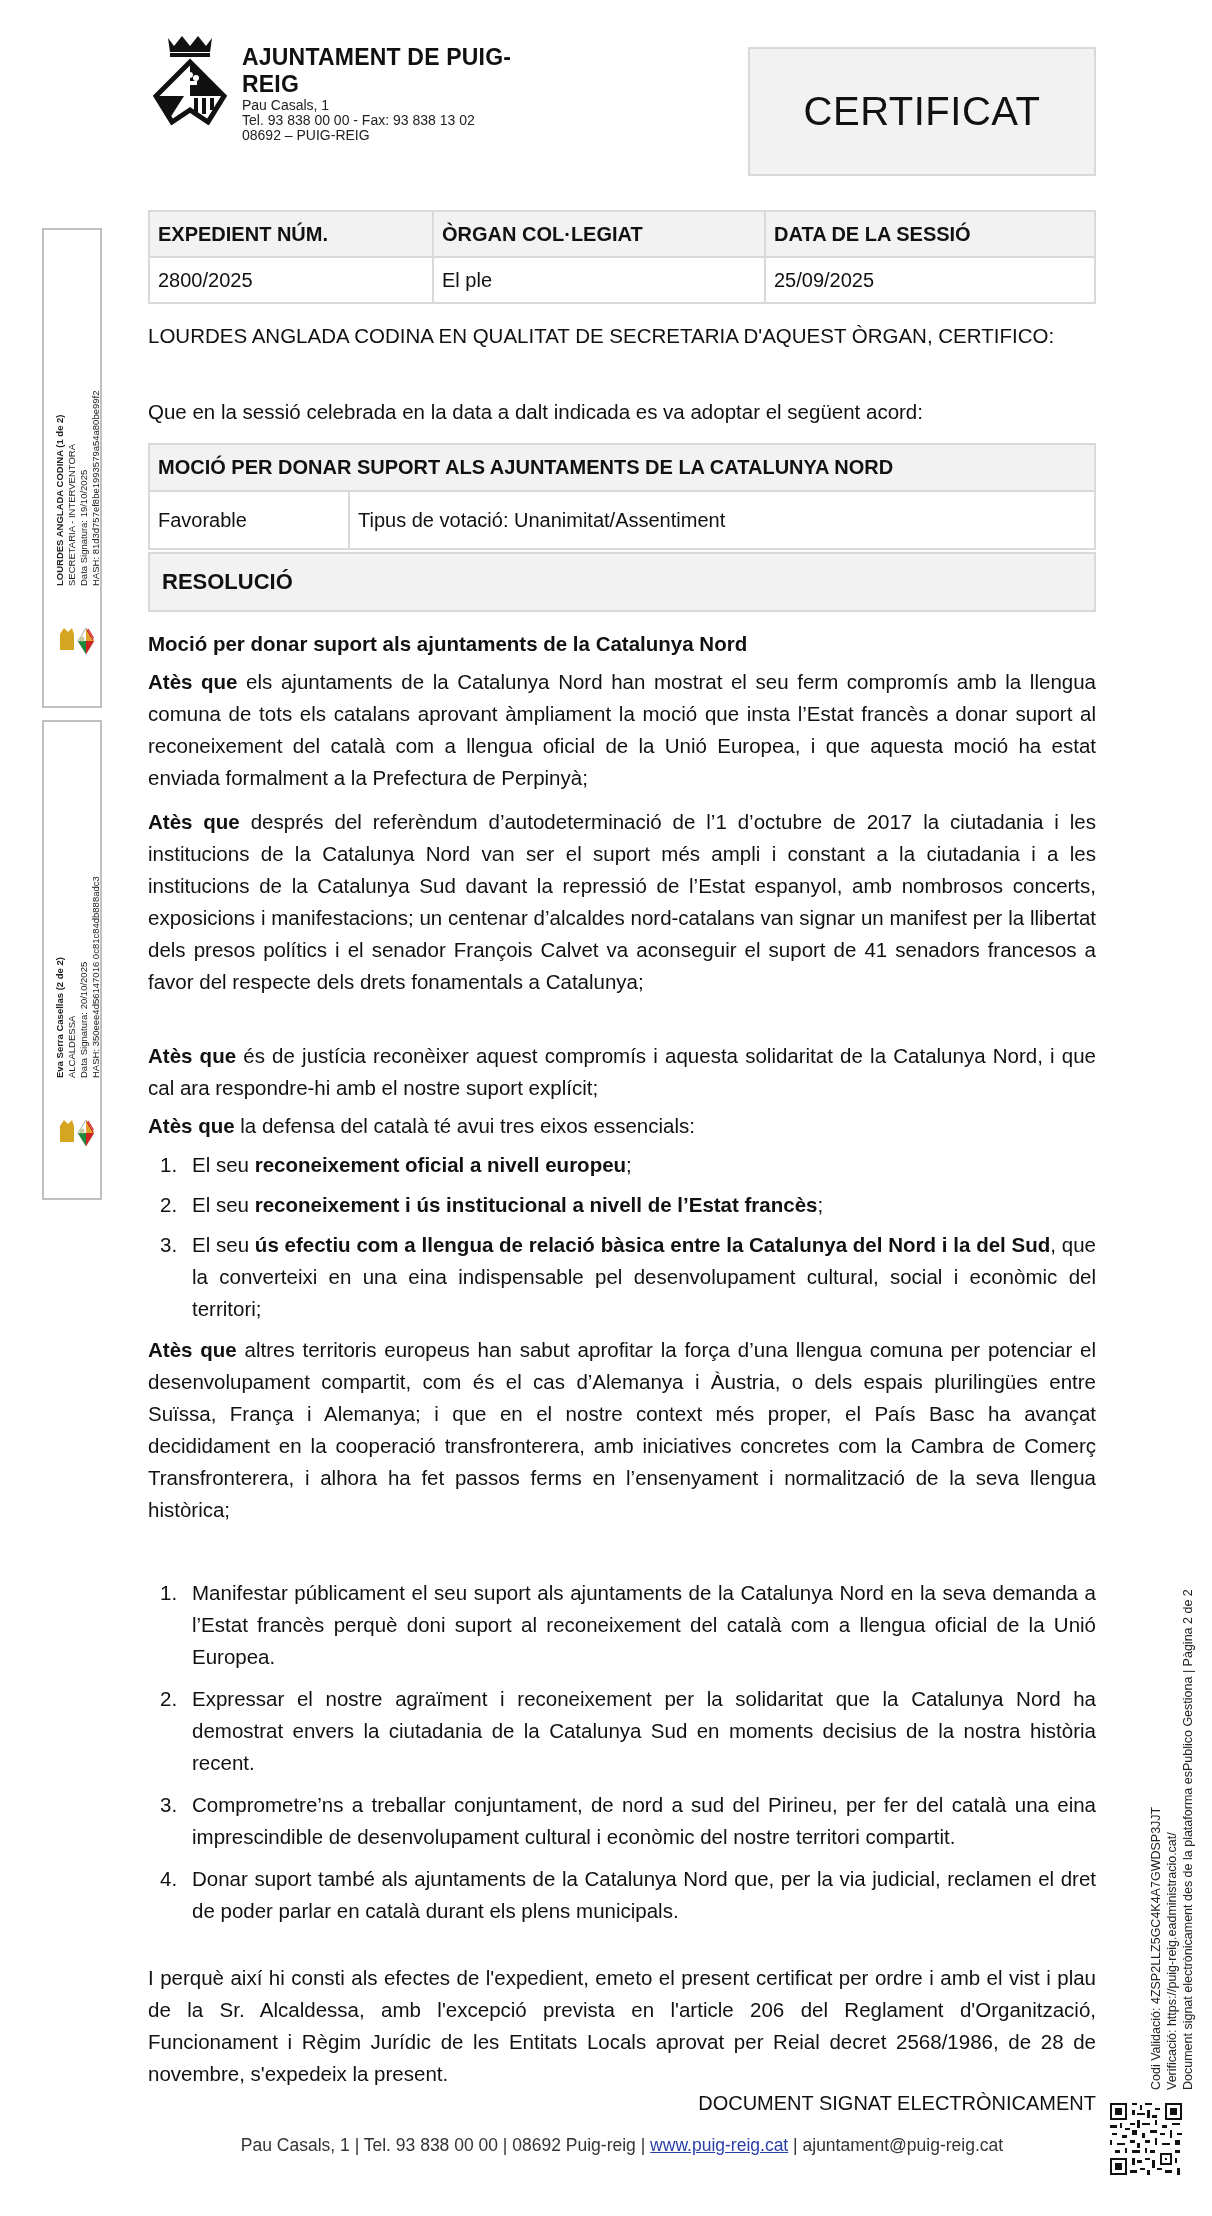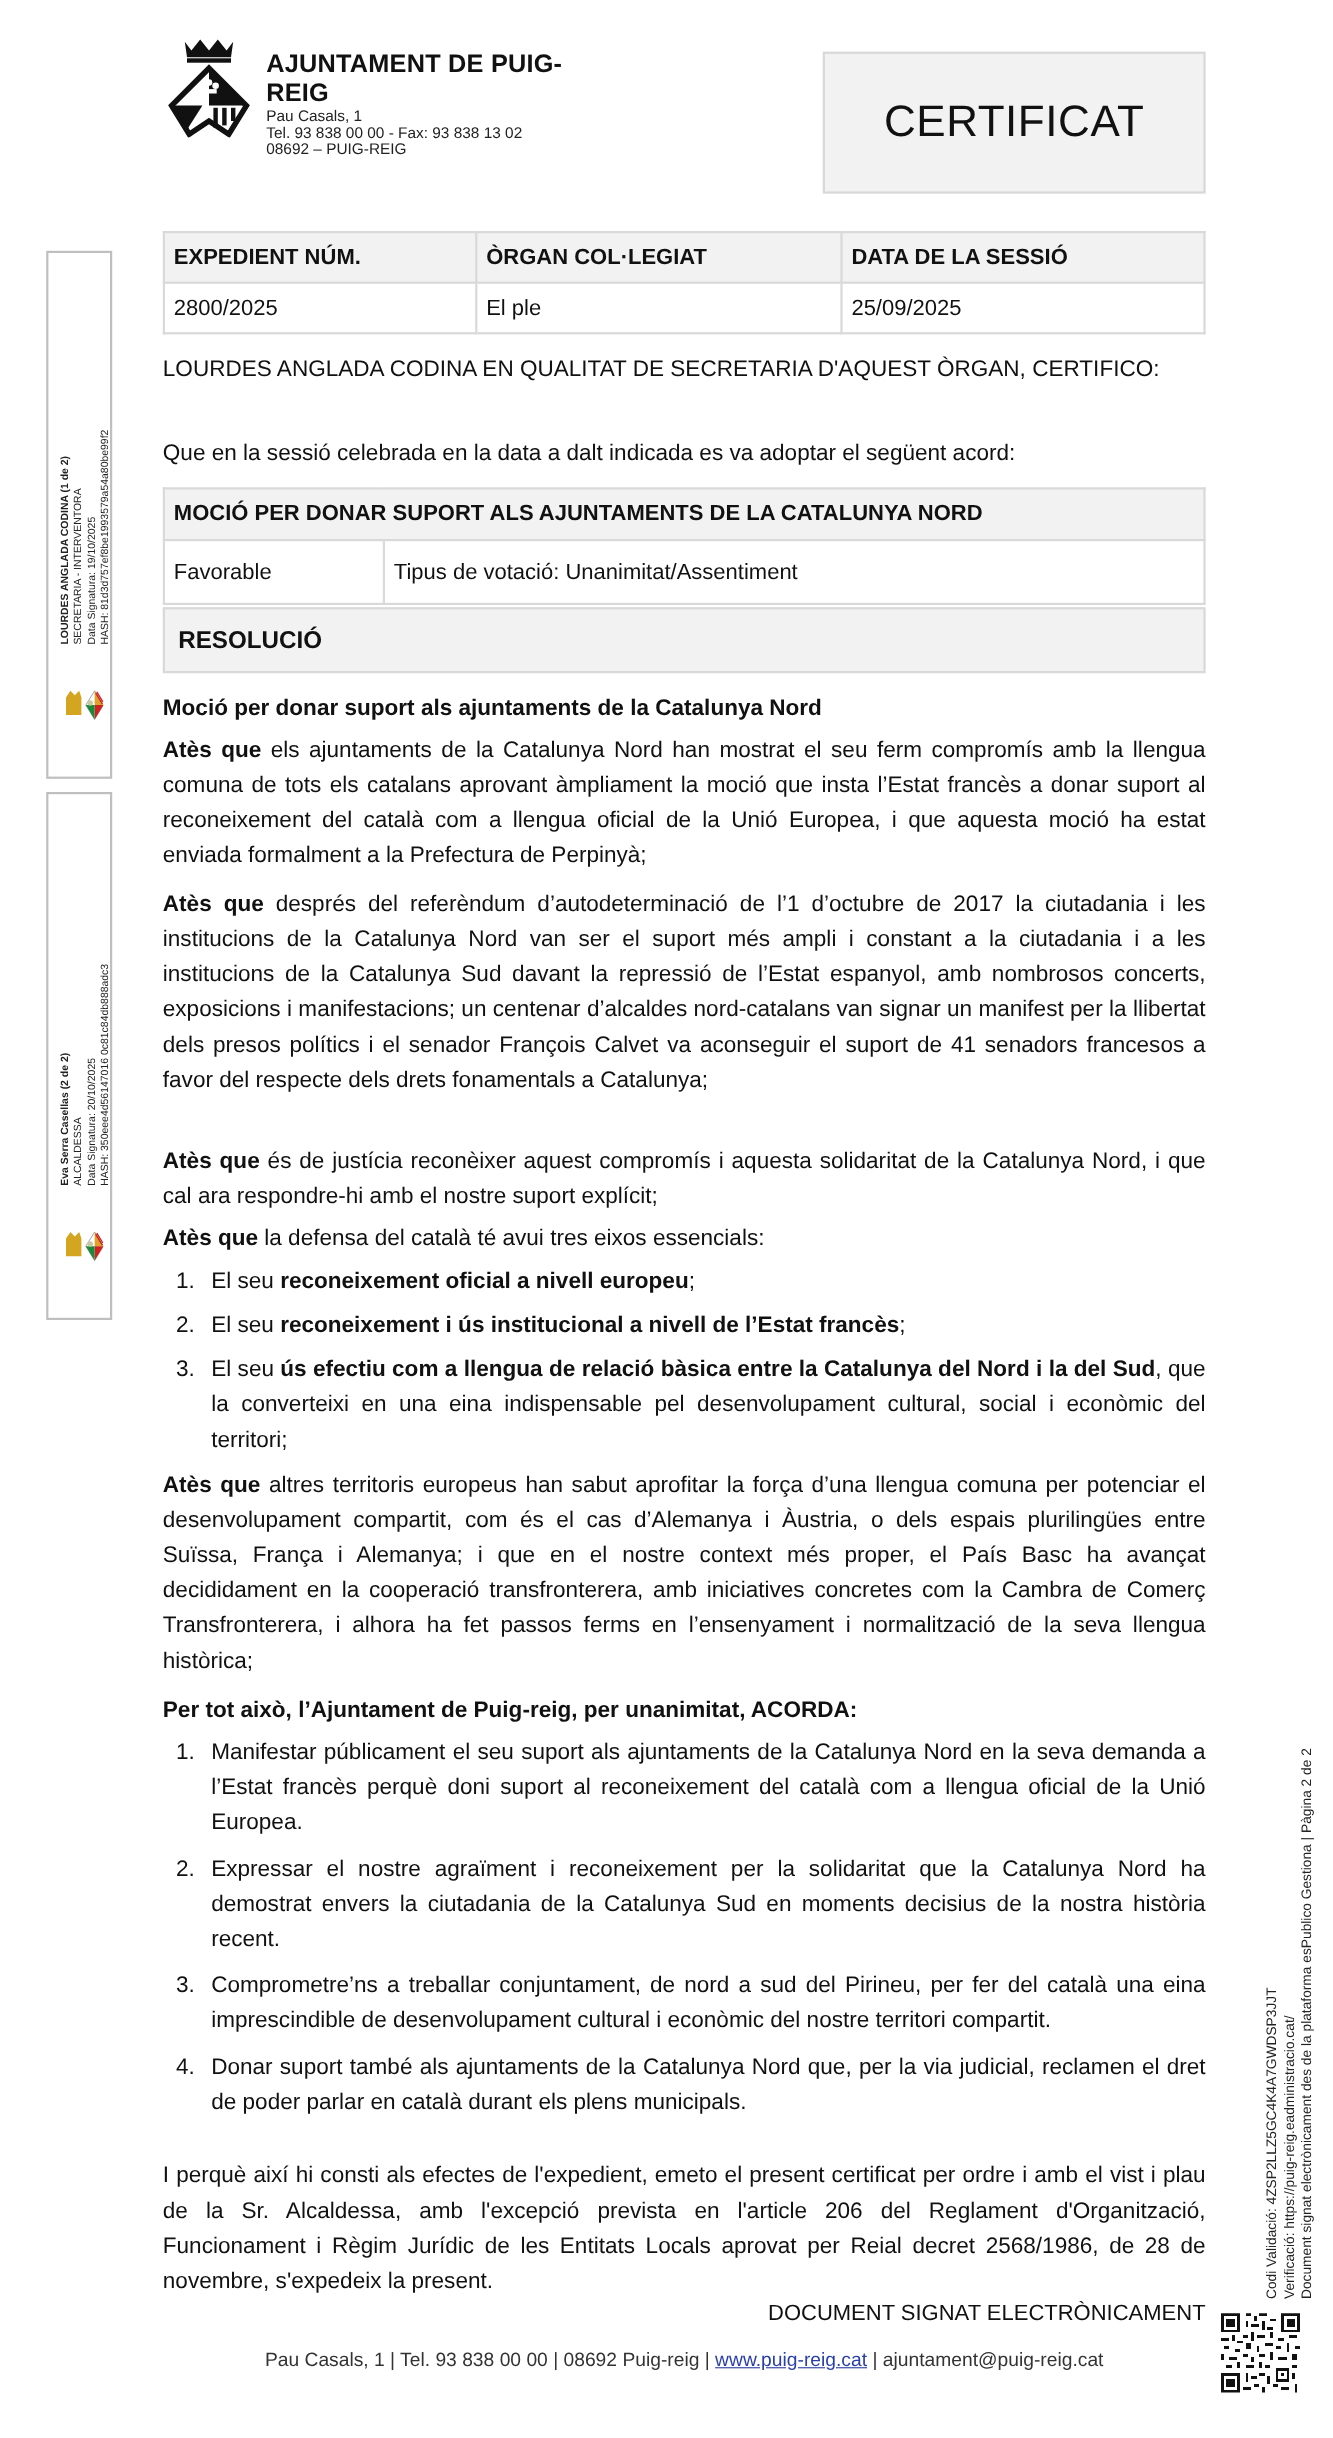--- a/index.html
+++ b/index.html
@@ -190,21 +190,20 @@
   <ol class="lst" style="top:1149px;">
     <li><span class="num">1.</span><span>El seu </span><b>reconeixement oficial a nivell europeu</b><span>;</span></li>
     <li><span class="num">2.</span><span>El seu </span><b>reconeixement i ús institucional a nivell de l’Estat francès</b><span>;</span></li>
     <li><span class="num">3.</span><span>El seu </span><b>ús efectiu com a llengua de relació bàsica entre la Catalunya del Nord i la del Sud</b><span>, que la converteixi en una eina indispensable pel desenvolupament cultural, social i econòmic del territori;</span></li>
   </ol>
 
   <div class="txt" style="top:1334px;">
     <b>Atès que</b><span> altres territoris europeus han sabut aprofitar la força d’una llengua comuna per potenciar el desenvolupament compartit, com és el cas d’Alemanya i Àustria, o dels espais plurilingües entre Suïssa, França i Alemanya; i que en el nostre context més proper, el País Basc ha avançat decididament en la cooperació transfronterera, amb iniciatives concretes com la Cambra de Comerç Transfronterera, i alhora ha fet passos ferms en l’ensenyament i normalització de la seva llengua històrica;</span>
   </div>
 
-  <div class="txt" style="top:1539px; font-weight:bold;">Per tot això, l’Ajuntament de Puig-reig, per unanimitat, ACORDA:</div>
 
   <ol class="lst" style="top:1577px;">
     <li style="margin-bottom:10px"><span class="num">1.</span><span>Manifestar públicament el seu suport als ajuntaments de la Catalunya Nord en la seva demanda a l’Estat francès perquè doni suport al reconeixement del català com a llengua oficial de la Unió Europea.</span></li>
     <li style="margin-bottom:10px"><span class="num">2.</span><span>Expressar el nostre agraïment i reconeixement per la solidaritat que la Catalunya Nord ha demostrat envers la ciutadania de la Catalunya Sud en moments decisius de la nostra història recent.</span></li>
     <li style="margin-bottom:10px"><span class="num">3.</span><span>Comprometre’ns a treballar conjuntament, de nord a sud del Pirineu, per fer del català una eina imprescindible de desenvolupament cultural i econòmic del nostre territori compartit.</span></li>
     <li><span class="num">4.</span><span>Donar suport també als ajuntaments de la Catalunya Nord que, per la via judicial, reclamen el dret de poder parlar en català durant els plens municipals.</span></li>
   </ol>
 
   <div class="txt" style="top:1962px;">I perquè així hi consti als efectes de l'expedient, emeto el present certificat per ordre i amb el vist i plau de la Sr. Alcaldessa, amb l'excepció prevista en l'article 206 del Reglament d'Organització, Funcionament i Règim Jurídic de les Entitats Locals aprovat per Reial decret 2568/1986, de 28 de novembre, s'expedeix la present.</div>
 

